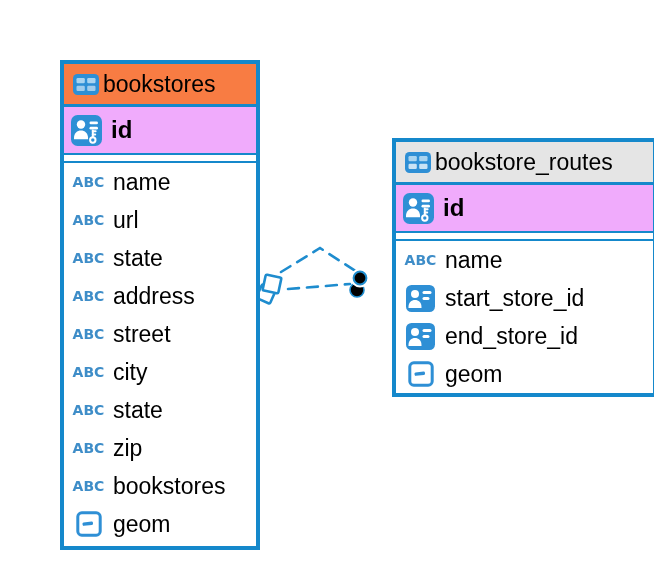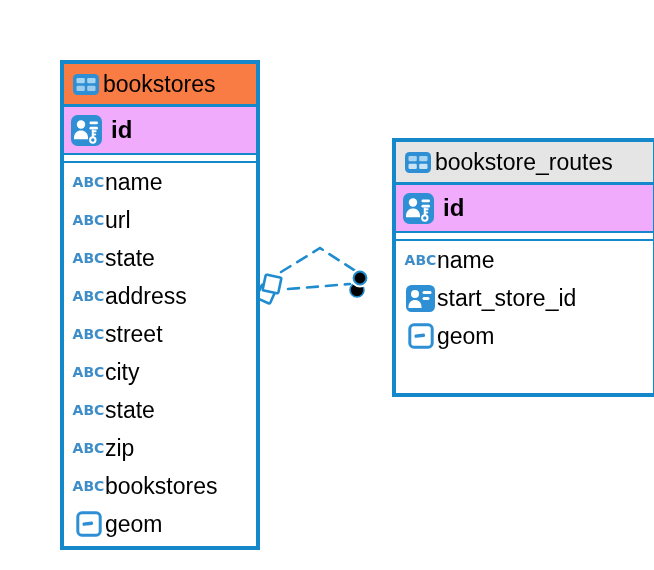--- a/index.html
+++ b/index.html
@@ -36,21 +36,21 @@
     display:flex;align-items:center;gap:9px;
     padding:0 6px 0 7px;
     font-size:24px;font-weight:700;color:#000;
     background:#f0abfc;
   }
   .pk-gap{height:6px;background:#fff;}
   .cols{border-top:2px solid #1588CB;background:#fff;}
 
   .row{
     height:38px;
-    display:flex;align-items:center;gap:1px;
+    display:flex;align-items:center;gap:9px;
     padding:0 6px 0 9px;
     font-size:23px;color:#000;
     white-space:nowrap;overflow:hidden;
   }
   .icon-cell{width:31px;min-width:31px;display:flex;align-items:center;justify-content:center;}
   .abc{
     color:#3E8DC8;font-weight:700;font-size:14px;letter-spacing:0px;
     font-family:"DejaVu Sans","Liberation Sans",sans-serif;
     transform:scaleY(0.95);
   }
@@ -231,20 +231,32 @@
             <circle cx="9" cy="9" r="4" fill="#ffffff"></circle>
             <path d="M2.5 22 c0-4.6 3-7 6.5-7 s6.5 2.4 6.5 7 l0 1 -13 0 z" fill="#ffffff"></path>
             <rect x="16.5" y="6" width="9" height="3" rx="1.5" fill="#ffffff"></rect>
             <rect x="16.5" y="12" width="7" height="3" rx="1.5" fill="#ffffff"></rect>
           </svg>
         </span>
         <span>start_store_id</span>
       </div>
       <div class="row">
         <span class="icon-cell">
+          <svg width="29" height="27" viewBox="0 0 29 27">
+            <rect width="29" height="27" rx="5.5" fill="#2E8FD5"></rect>
+            <circle cx="9" cy="9" r="4" fill="#ffffff"></circle>
+            <path d="M2.5 22 c0-4.6 3-7 6.5-7 s6.5 2.4 6.5 7 l0 1 -13 0 z" fill="#ffffff"></path>
+            <rect x="16.5" y="6" width="9" height="3" rx="1.5" fill="#ffffff"></rect>
+            <rect x="16.5" y="12" width="7" height="3" rx="1.5" fill="#ffffff"></rect>
+          </svg>
+        </span>
+        <span>end_store_id</span>
+      </div>
+      <div class="row">
+        <span class="icon-cell">
           <svg width="26" height="26" viewBox="0 0 26 26">
             <rect x="1.8" y="1.8" width="22.4" height="22.4" rx="4" fill="#ffffff" stroke="#2E8FD5" stroke-width="3"></rect>
             <rect x="6.5" y="11" width="10.5" height="3.4" rx="1.2" fill="#2E8FD5" transform="rotate(-7 11.7 12.7)"></rect>
           </svg>
         </span>
         <span>geom</span>
       </div>
     </div>
   </div>
 

